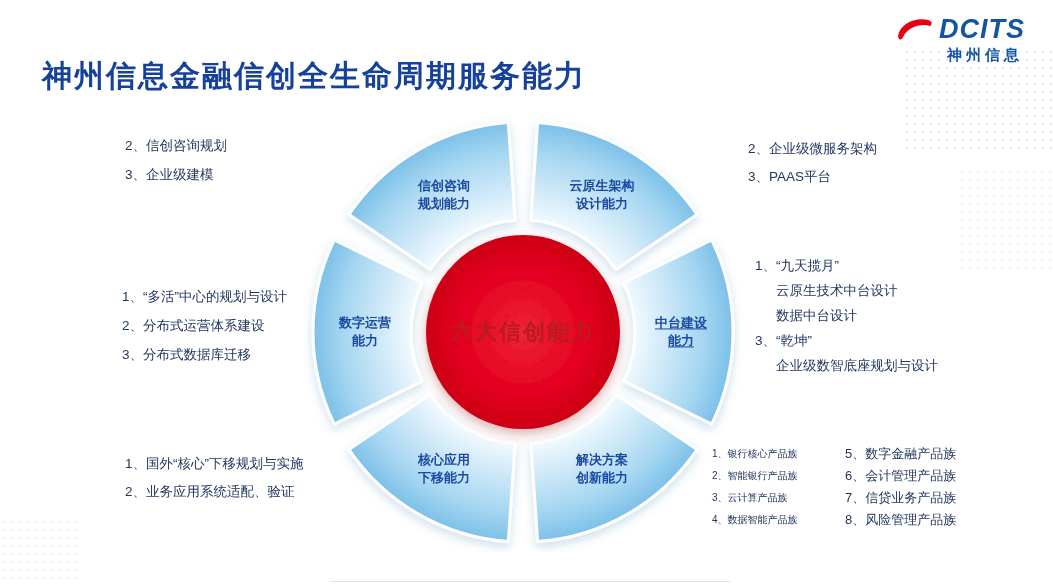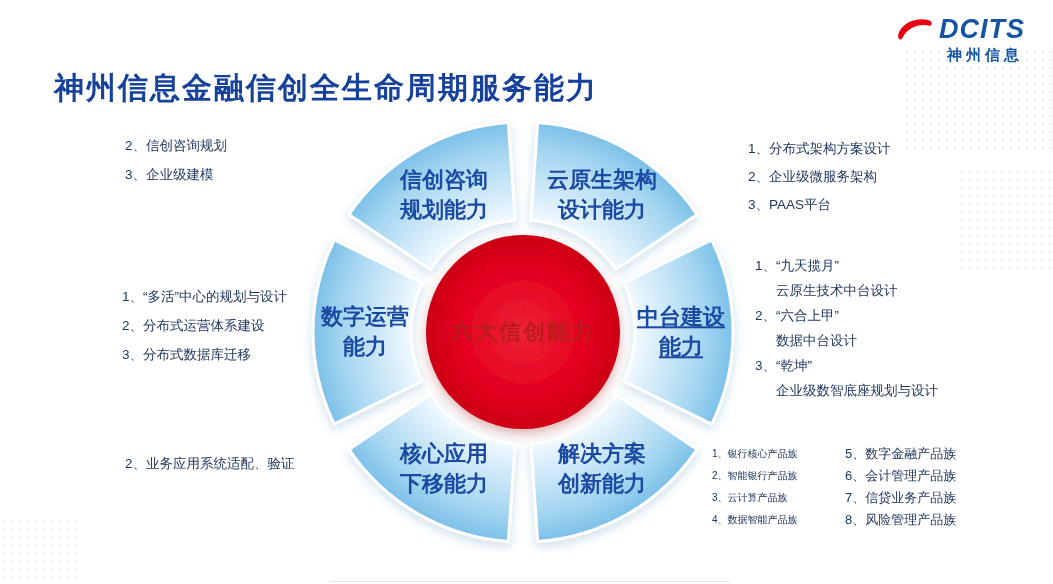--- a/index.html
+++ b/index.html
@@ -15,21 +15,21 @@
     position: absolute;
     background-image: radial-gradient(circle, #ccd5dd 1.1px, transparent 1.4px);
     background-size: 8px 8px;
     pointer-events: none;
   }
   .dots-tr { right: 0; top: 48px; width: 150px; height: 105px; opacity: .55; }
   .dots-r  { right: 0; top: 168px; width: 95px; height: 105px; opacity: .4; }
   .dots-bl { left: 0; bottom: 0; width: 80px; height: 66px; opacity: .4; }
 
   .title {
-    position: absolute; left: 42px; top: 56px; margin: 12px;
+    position: absolute; left: 42px; top: 56px; margin: 0;
     font-size: 30px; font-weight: 800; letter-spacing: 2px;
     color: #16419b; white-space: nowrap;
   }
 
   .logo { position: absolute; right: 28px; top: 14px; }
   .logo-top { display: flex; align-items: center; gap: 4px; justify-content: flex-end; }
   .logo-brand {
     font-size: 27px; font-weight: 800; font-style: italic;
     color: #1454a4; letter-spacing: 1px;
   }
@@ -37,21 +37,21 @@
     font-size: 15px; font-weight: 700; color: #1454a4;
     letter-spacing: 4px; text-align: right; margin-top: 1px; padding-right: 2px;
   }
 
   .diagram { position: absolute; left: 303px; top: 112px; width: 440px; height: 440px; }
   .wheel { position: absolute; left: 0; top: 0; width: 440px; height: 440px; }
 
   .seg-label {
     position: absolute; transform: translate(-50%, -50%);
     text-align: center; color: #1b4aa2; font-weight: 700;
-    font-size: 22px; line-height: 1.35; white-space: nowrap;
+    font-size: 13px; line-height: 1.35; white-space: nowrap;
   }
   .seg-label span { display: block; }
 
   .center-label {
     position: absolute; left: 220px; top: 220px; transform: translate(-50%, -50%);
     color: #b91c1c; font-weight: 700; font-size: 22px;
     letter-spacing: 2px; white-space: nowrap;
   }
 
   .list { position: absolute; color: #22375f; font-size: 13.5px; }
@@ -166,41 +166,40 @@
 
     <div class="center-label">六大信创能力</div>
   </div>
 
   <div class="list list-consulting">
     <div class="line">2、信创咨询规划</div>
     <div class="line">3、企业级建模</div>
   </div>
 
   <div class="list list-cloud">
-    <div class="line">1、分布式架构方案设计</div>
     <div class="line">2、企业级微服务架构</div>
     <div class="line">3、PAAS平台</div>
   </div>
 
   <div class="list list-digital">
     <div class="line">1、“多活”中心的规划与设计</div>
     <div class="line">2、分布式运营体系建设</div>
     <div class="line">3、分布式数据库迁移</div>
   </div>
 
   <div class="list list-middle">
     <div class="line">1、“九天揽月”</div>
     <div class="line sub">云原生技术中台设计</div>
-    <div class="line">2、“六合上甲”</div>
     <div class="line sub">数据中台设计</div>
     <div class="line">3、“乾坤”</div>
     <div class="line sub">企业级数智底座规划与设计</div>
   </div>
 
   <div class="list list-core">
+    <div class="line">1、国外“核心”下移规划与实施</div>
     <div class="line">2、业务应用系统适配、验证</div>
   </div>
 
   <div class="list list-solution-col1">
     <div class="line">1、银行核心产品族</div>
     <div class="line">2、智能银行产品族</div>
     <div class="line">3、云计算产品族</div>
     <div class="line">4、数据智能产品族</div>
   </div>
 

